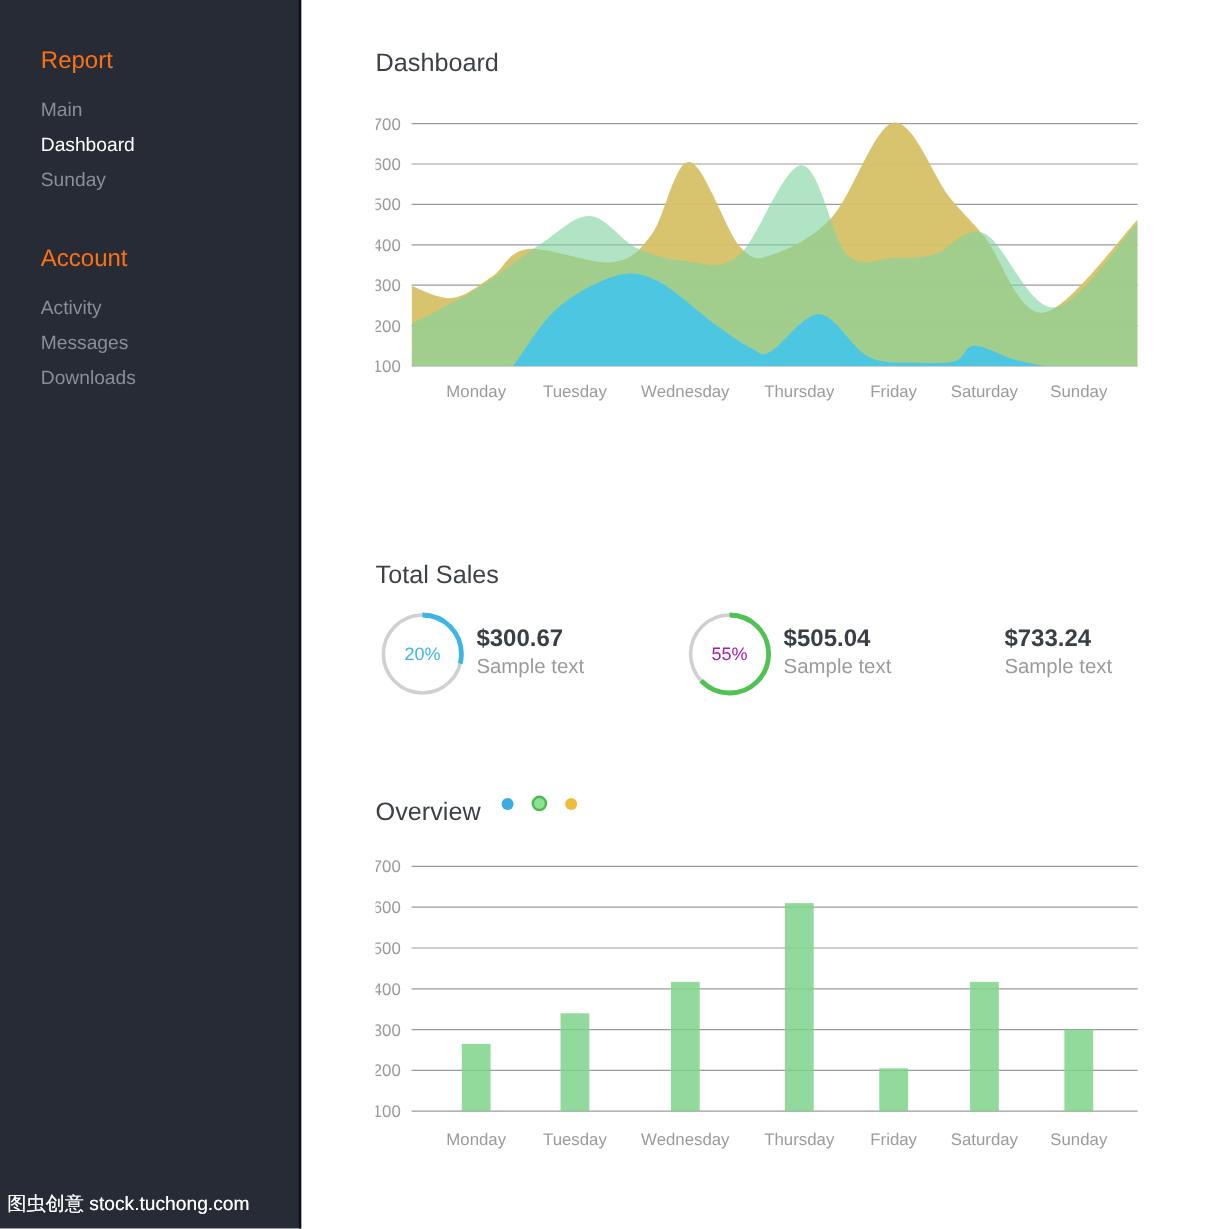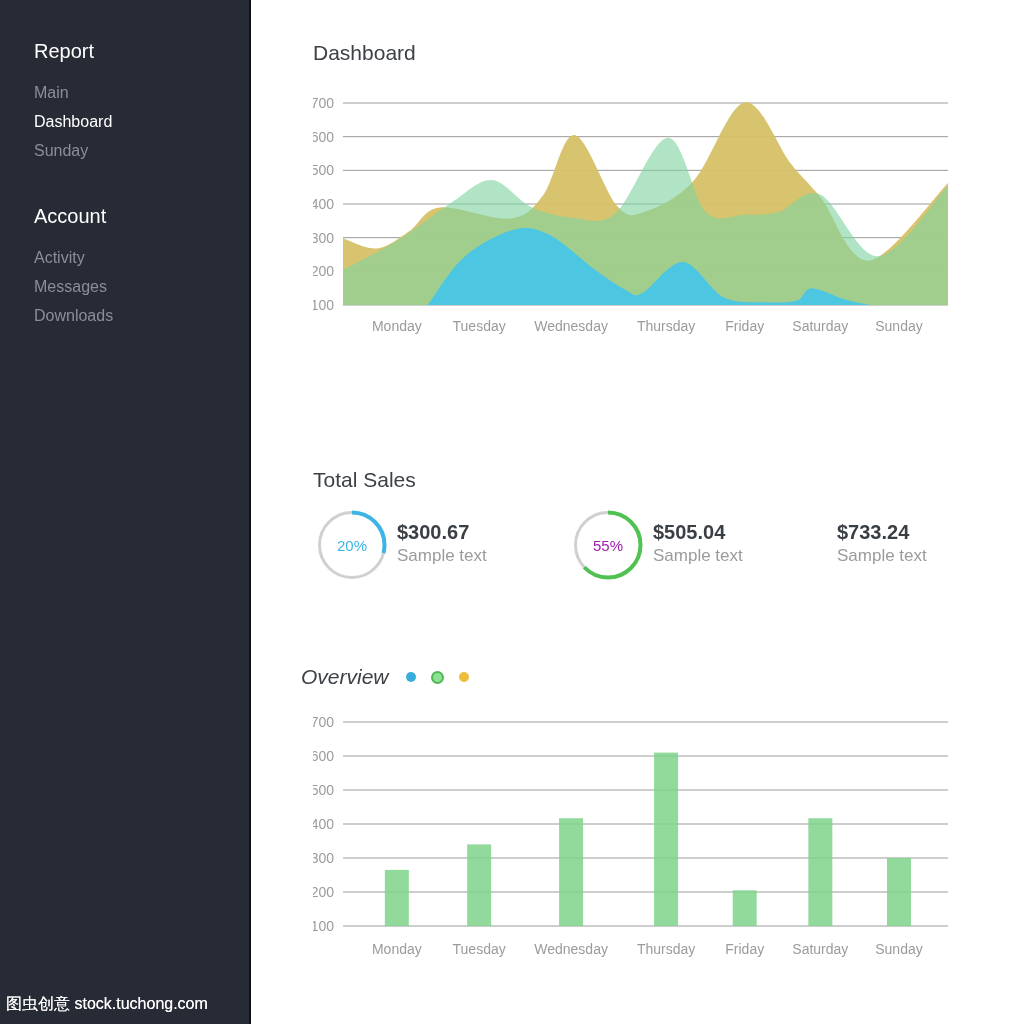--- a/index.html
+++ b/index.html
@@ -2,21 +2,21 @@
 <html><head>
 <meta charset="utf-8">
 <style>
   html,body{margin:0;padding:0;background:#ffffff;}
   .page{position:relative;width:1023px;height:1024px;background:#ffffff;overflow:hidden;
         font-family:"Liberation Sans","DejaVu Sans",sans-serif;}
   
   .sidebar{position:absolute;left:0;top:0;width:249px;height:1024px;background:#272b36;
            border-right:2px solid #0e1014;box-sizing:content-box;}
   .sidebar-inner{padding:38px 0 0 34px;}
-  .nav-section h2{margin:0;font-size:20px;font-weight:400;color:#ffffff;line-height:26px;}
+  .nav-section h2{margin:0;font-size:20px;font-weight:400;color:#f97316;line-height:26px;}
   .nav-section ul{list-style:none;margin:14px 0 0 0;padding:0;}
   .nav-section li{font-size:16px;line-height:29px;color:#8a8e98;cursor:pointer;}
   .nav-section li.active{color:#ffffff;}
   .nav-section.second{margin-top:38px;}
   
   .page-title{position:absolute;left:313px;top:39px;margin:0;font-size:21px;font-weight:400;
               color:#3c4147;line-height:28px;}
   .chart-svg{position:absolute;left:313px;}
   #area-chart{top:90px;}
   #bar-chart{top:710px;}
@@ -31,21 +31,21 @@
   .sales-card{width:233px;display:flex;align-items:flex-start;}
   .ring-wrap{position:relative;width:72px;height:72px;flex:0 0 72px;}
   .ring-track{fill:none;stroke:#d0d0d0;stroke-width:3;}
   .ring-arc{fill:none;stroke-width:4;}
   .ring-percent{position:absolute;left:0;top:0;width:72px;height:72px;display:flex;
                 align-items:center;justify-content:center;font-size:15px;}
   .card-text{margin-left:9px;padding-top:11px;}
   .card-value{font-size:20px;font-weight:700;color:#3a3f45;line-height:24px;}
   .card-caption{font-size:17px;color:#9b9b9b;line-height:23px;}
   
-  .overview-head{position:absolute;left:301px;top:663px;display:flex;align-items:center;font-style:italic;}
+  .overview-head{position:absolute;left:313px;top:663px;display:flex;align-items:flex-start;}
   .legend{display:flex;align-items:center;margin-left:17px;gap:15px;}
   .legend-dot{width:10px;height:10px;border-radius:50%;}
   .legend-dot.ring{width:9px;height:9px;border-style:solid;border-width:2px;}
   
   .watermark{position:absolute;left:6px;top:991px;font-size:16px;line-height:26px;white-space:nowrap;}
   .wm-under{color:#dcdcdc;}
   .wm-over{position:absolute;left:0;top:0;color:rgba(255,255,255,0.95);
            clip-path:inset(0 calc(100% - 245px) 0 0);}
 </style>
 </head>

